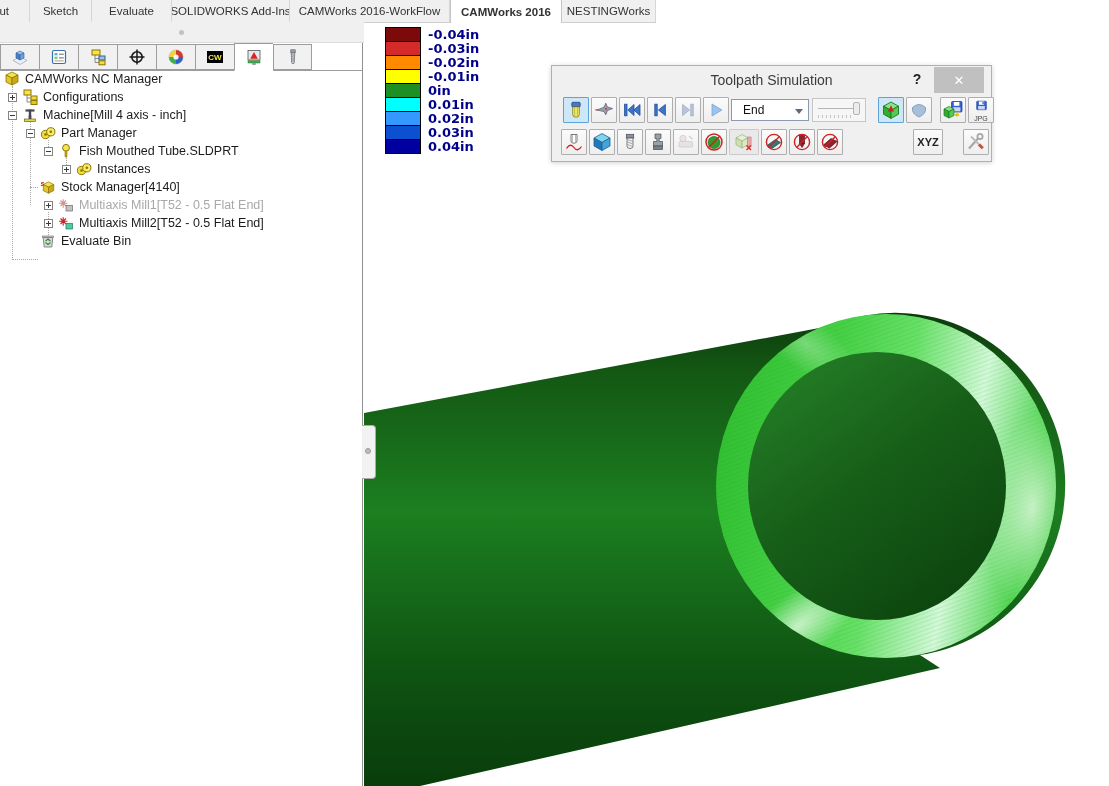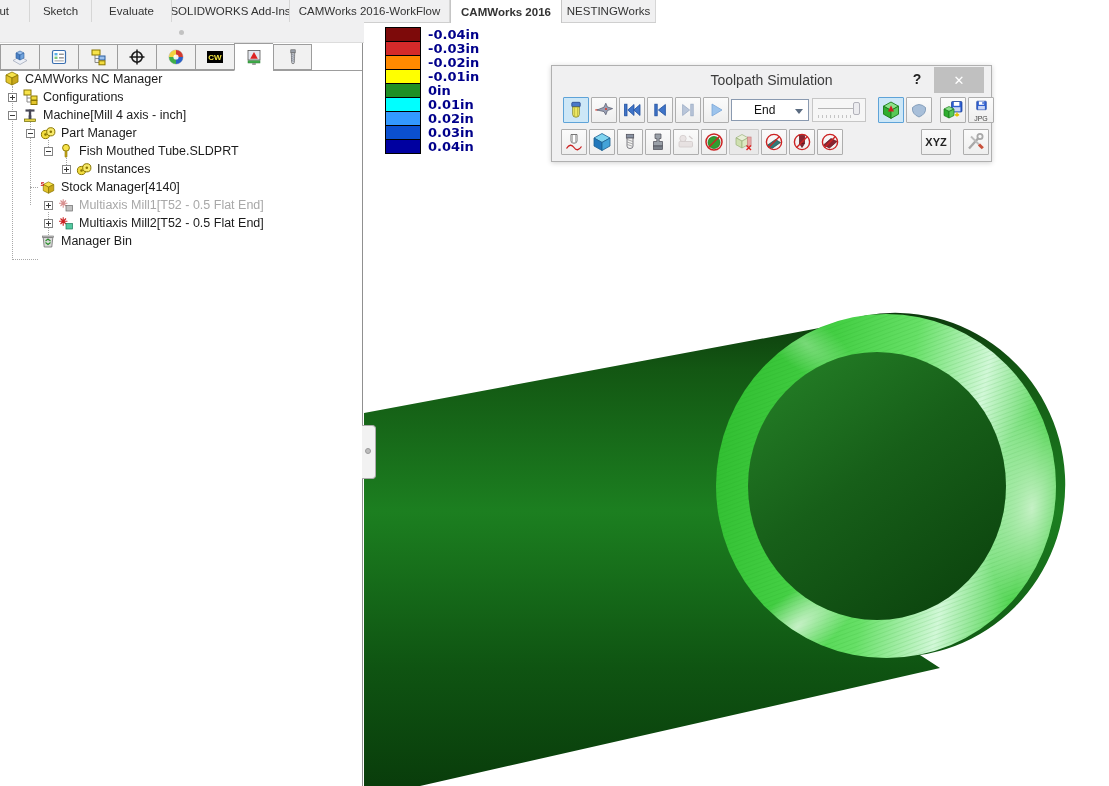--- a/index.html
+++ b/index.html
@@ -61,31 +61,31 @@
   .dhelp{position:absolute;right:66px;top:5px;font-size:14px;font-weight:bold;color:#222;width:16px;text-align:center;cursor:default;}
   .dclose{position:absolute;right:7px;top:1px;width:50px;height:26px;background:#c0c0c0;color:#fff;font-size:13px;display:flex;align-items:center;justify-content:center;cursor:default;}
   .drow{position:absolute;left:0;right:0;display:flex;align-items:center;}
   .drow1{top:31px;padding-left:11px;}
   .drow2{top:63px;padding-left:9px;}
   .dbtn{width:26px;height:26px;box-sizing:border-box;border:1px solid #aeaeae;background:linear-gradient(#fbfbfb,#eeeeee);display:flex;align-items:center;justify-content:center;margin-right:2px;flex:0 0 auto;border-radius:1px;cursor:default;}
   .dbtn.sel{background:#cde7f7;border-color:#5ea3d8;}
   .dbtn.flat{background:#e9e9e9;border-color:#cacaca;width:30px;}
   .dbtn.w30{width:30px;}
   .dbtn .xyz{font-size:11px;font-weight:bold;color:#222;}
-  .dcombo{width:78px;height:22px;box-sizing:border-box;border:1px solid #8a9ab0;background:#fff;display:flex;align-items:center;font-size:12px;color:#111;padding-left:22px;position:relative;margin-right:3px;flex:0 0 auto;}
+  .dcombo{width:78px;height:22px;box-sizing:border-box;border:1px solid #8a9ab0;background:#fff;display:flex;align-items:center;font-size:12px;color:#111;padding-left:11px;position:relative;margin-right:3px;flex:0 0 auto;}
   .dcombo .chev{position:absolute;right:5px;top:9px;width:0;height:0;border-left:4px solid transparent;border-right:4px solid transparent;border-top:5px solid #5a6b80;}
   .dslider{width:54px;height:24px;box-sizing:border-box;border:1px solid #c6c6c6;background:#f6f6f6;position:relative;flex:0 0 auto;margin-right:6px;}
   .dslider .track{position:absolute;left:5px;right:5px;top:9px;height:1px;background:#b5b5b5;}
   .dslider .handle{position:absolute;right:5px;top:3px;width:7px;height:13px;background:#ececef;border:1px solid #b3b3bb;border-radius:2px;box-sizing:border-box;}
   .dslider .ticks{position:absolute;left:5px;right:14px;bottom:3px;height:3px;background-image:repeating-linear-gradient(to right,#c4c4c4 0,#c4c4c4 1px,transparent 1px,transparent 4px);}
   .gap6{width:6px;flex:0 0 auto;}
   .mlauto{margin-left:auto;}
   .jpgbtn{flex-direction:column;justify-content:flex-start;padding-top:2px;}
   .jpgbtn .jl{font-size:7px;color:#444;line-height:7px;margin-top:0px;}
-  .mr7{margin-right:12px;}
+  .mr7{margin-right:20px;}
 </style>
 </head>
 <body>
 
 <svg width="0" height="0" style="position:absolute" aria-hidden="true">
 <defs>
 
   <symbol id="s-cube" viewBox="0 0 16 16">
         <polygon points="8,1 14,4 8,7 2,4" fill="#f7e34a" stroke="#8a7600" stroke-width=".8"></polygon>
         <polygon points="2,4 8,7 8,14 2,11" fill="#e3c52c" stroke="#8a7600" stroke-width=".8"></polygon>
@@ -488,21 +488,21 @@
             <use href="#s-mill2"></use>
           </svg>
           <span class="tlabel">Multiaxis Mill2[T52 - 0.5 Flat End]</span>
         </div>
       <div class="trow lv2">
           <span class="pad"></span>
           <span class="exp none"></span>
           <svg class="ticon">
             <use href="#s-bin"></use>
           </svg>
-          <span class="tlabel">Manager Bin</span>
+          <span class="tlabel">Evaluate Bin</span>
         </div>
     </div>
   </div>
   <div class="vline"></div>
   <div class="splitter">
       <span class="sdot"></span>
     </div>
 
   <div class="legend">
     <div class="lrow">

